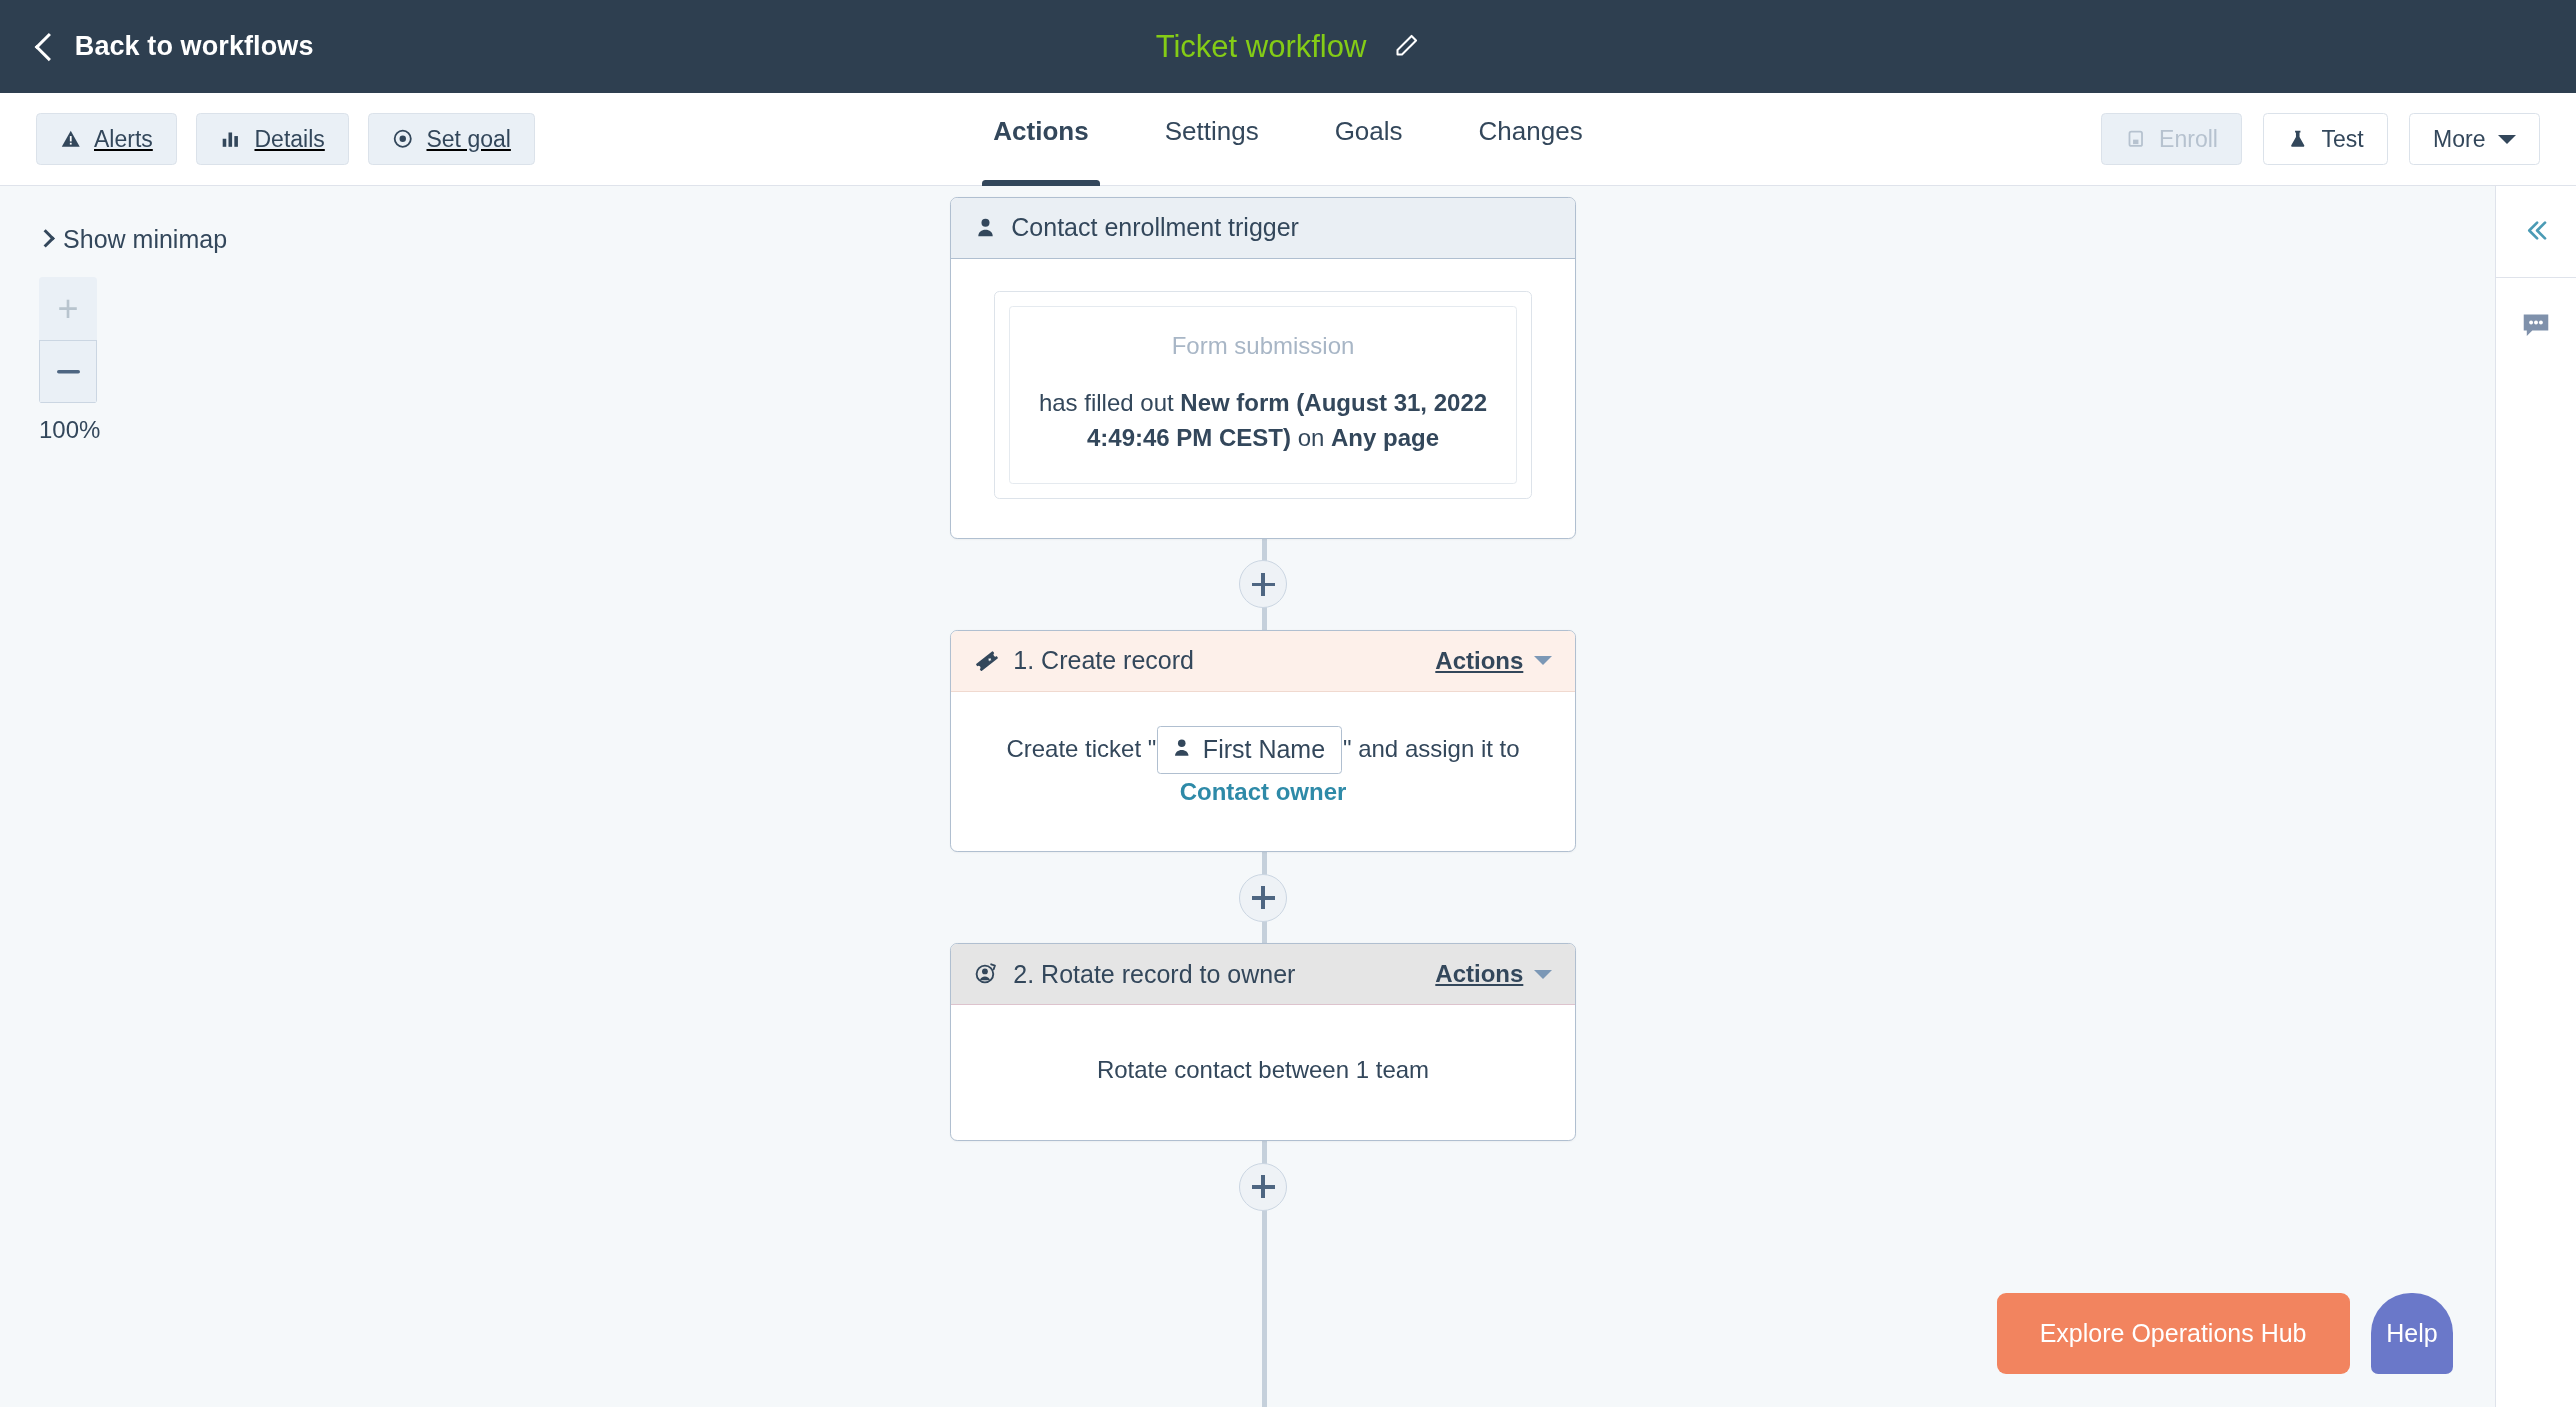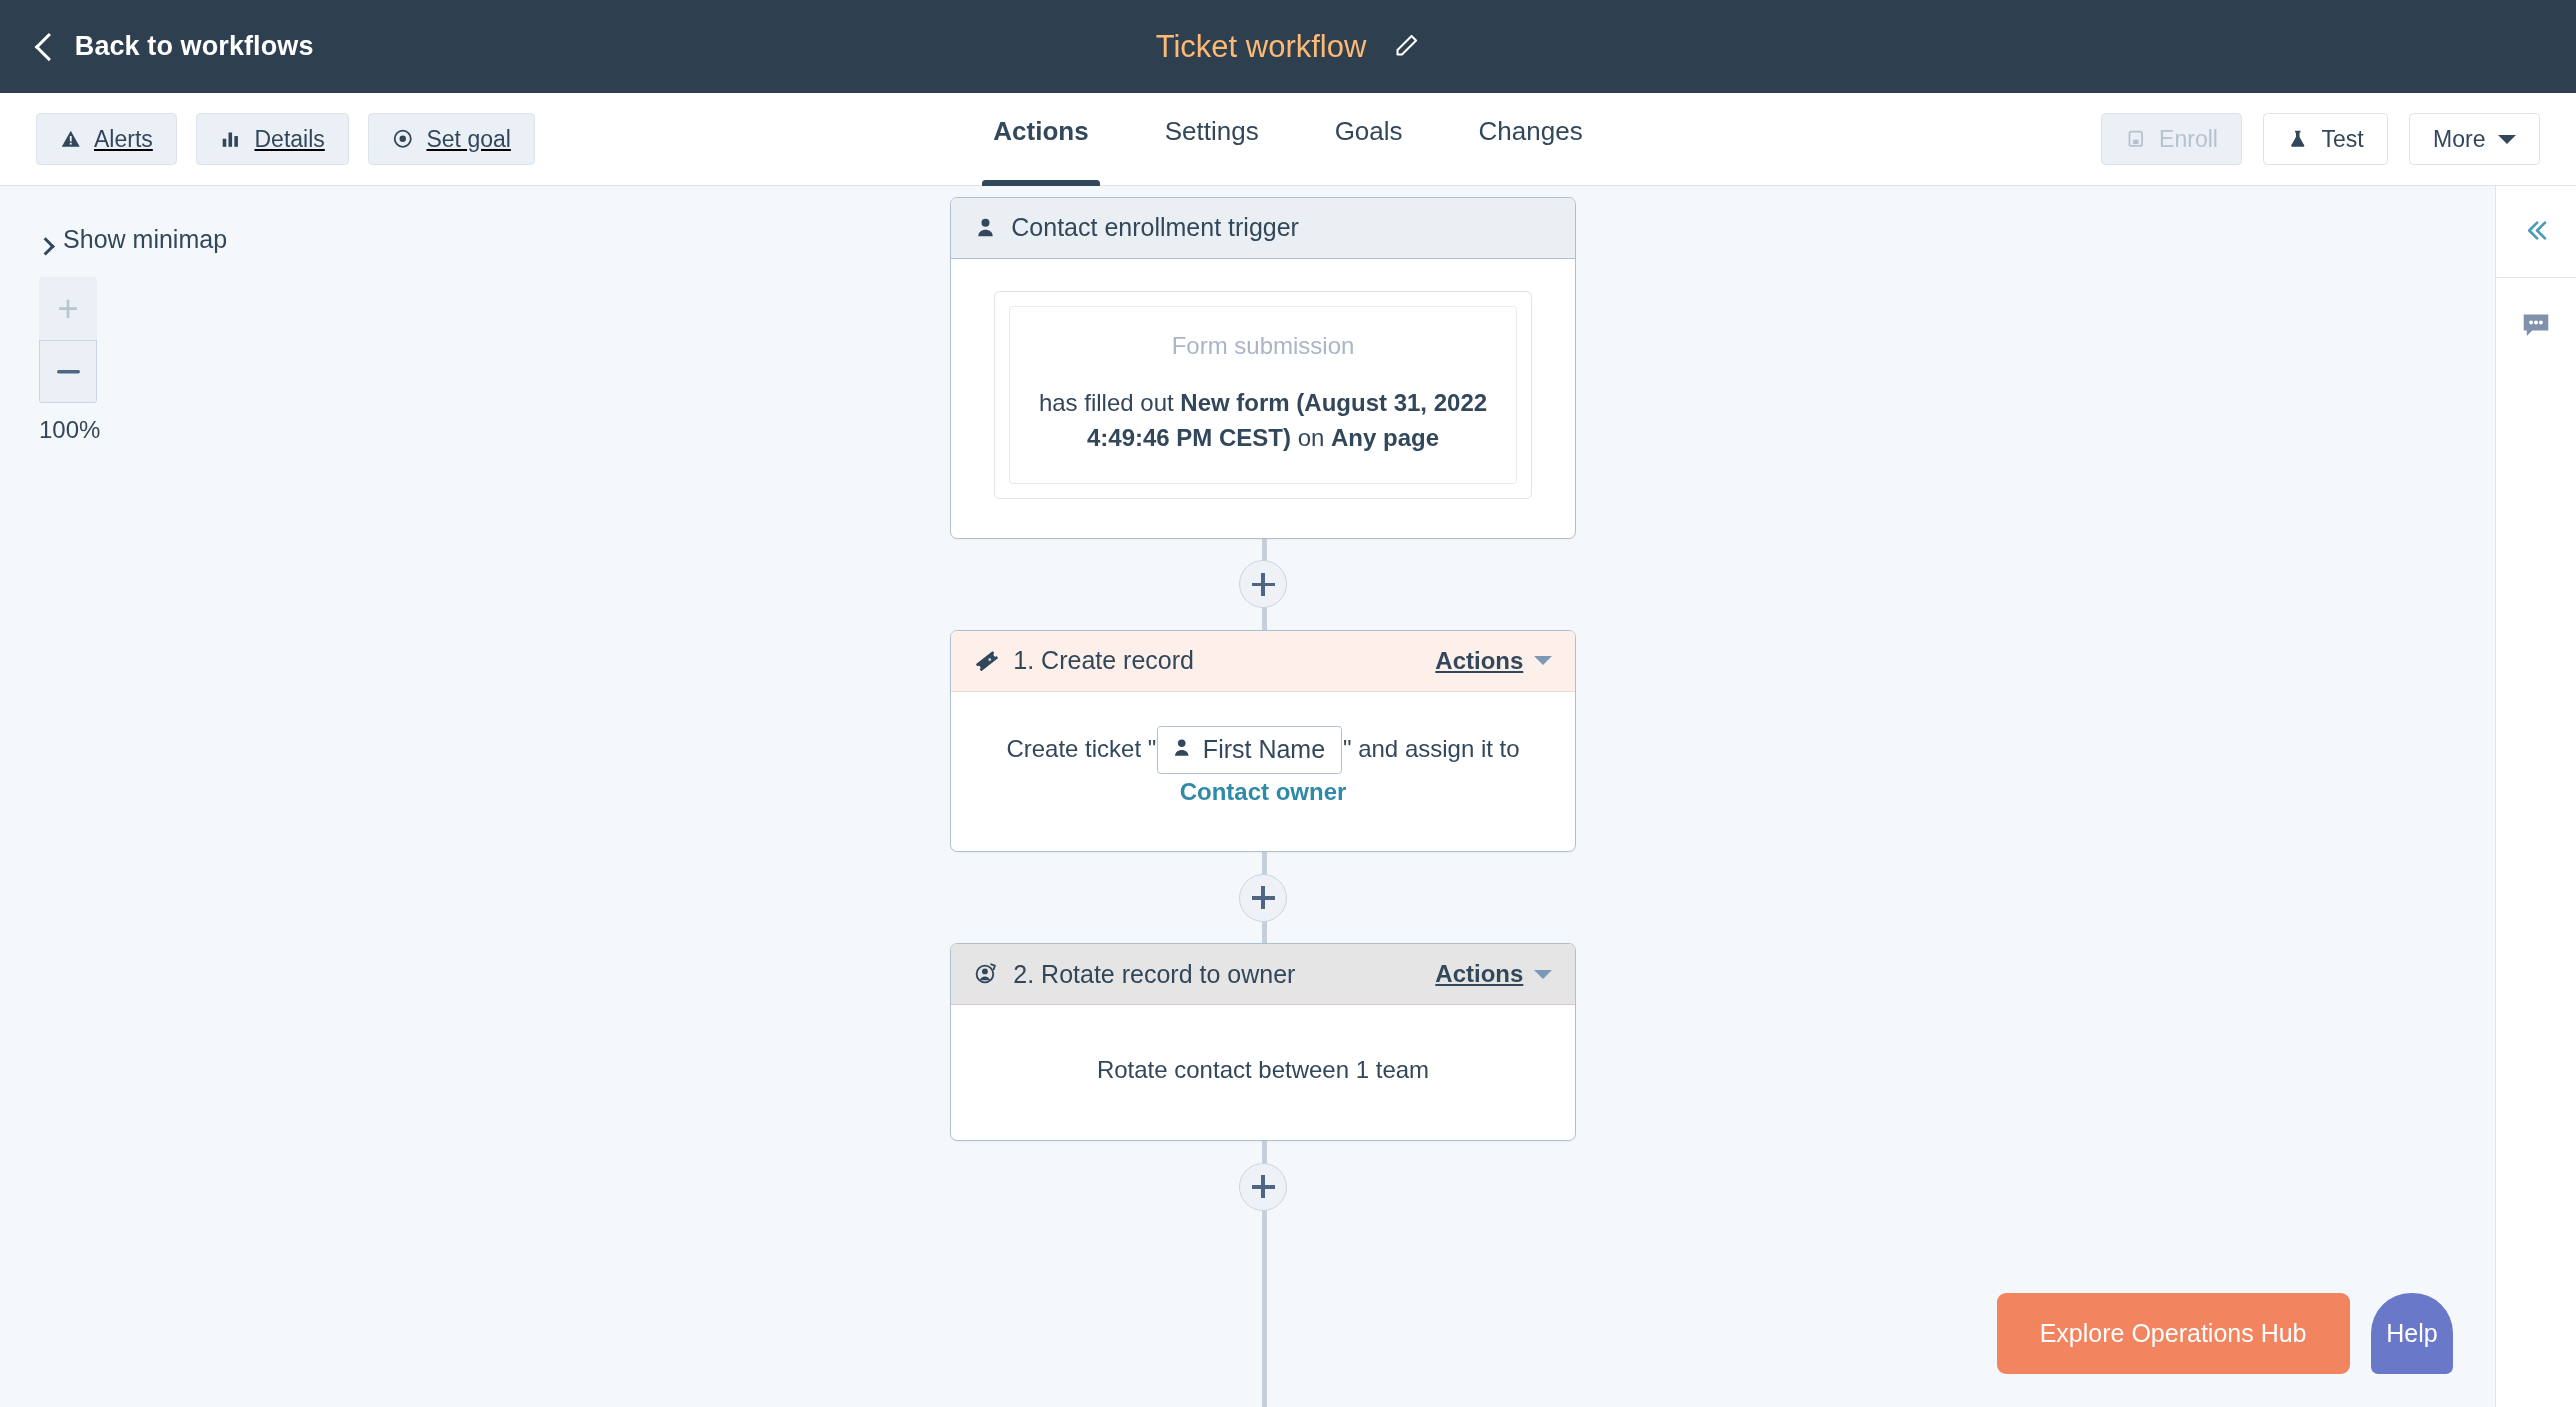--- a/index.html
+++ b/index.html
@@ -28,21 +28,21 @@
     transform: rotate(45deg);
     margin-right: 1.8px;
   }
   .back-label { color: #ffffff; font-size: 27px; font-weight: 700; letter-spacing: 0.1px; }
 
   .title-wrap {
     position: absolute; left: 0; right: 0; top: 0; height: 93px;
     display: flex; align-items: center; justify-content: center; gap: 27px;
     pointer-events: none;
   }
-  .wf-title { color: #fdba74; font-size: 31px; font-weight: 400; pointer-events: auto; }
+  .wf-title { color: #84cc16; font-size: 31px; font-weight: 400; pointer-events: auto; }
   .pencil-icon { pointer-events: auto; cursor: pointer; display: block; }
 
   .topbar-right {
     position: absolute; right: 43px; top: 0; height: 93px;
     display: flex; align-items: center; gap: 34px;
   }
   .wf-status { color: #dfe3eb; font-size: 23px; }
   .btn-publish {
     background: #f2825c; color: #ffffff;
     font-size: 26px; font-weight: 400;
@@ -96,21 +96,21 @@
 
   
   .canvas {
     position: absolute; top: 186px; left: 0;
     width: 2496px; height: 1222px;
     background: #f5f8fa;
     overflow: hidden;
   }
   .canvas-controls { position: absolute; left: 39px; top: 39px; }
   .minimap-toggle {
-    display: flex; align-items: flex-end; gap: 10.7px;
+    display: flex; align-items: center; gap: 10.7px;
     color: #33475b; font-size: 25px; cursor: pointer;
   }
   .mm-chevron {
     width: 13.4px; height: 13.4px; flex: none;
     border-top: 3.6px solid #33475b; border-right: 3.6px solid #33475b;
     transform: rotate(45deg); margin-bottom: 0.9px;
   }
   .zoom-stack {
     margin-top: 23px; width: 58px;
     border-radius: 3.6px; overflow: hidden;

